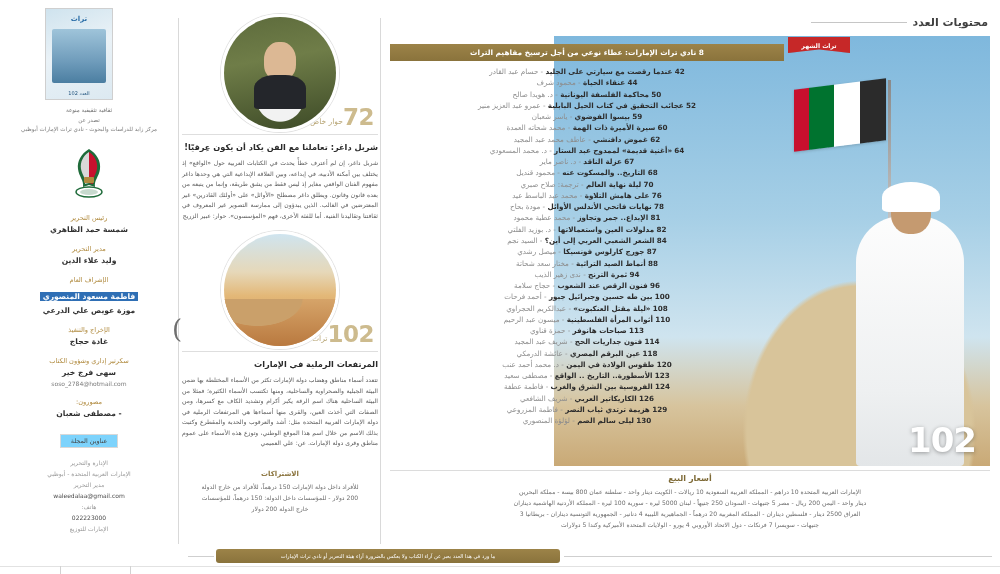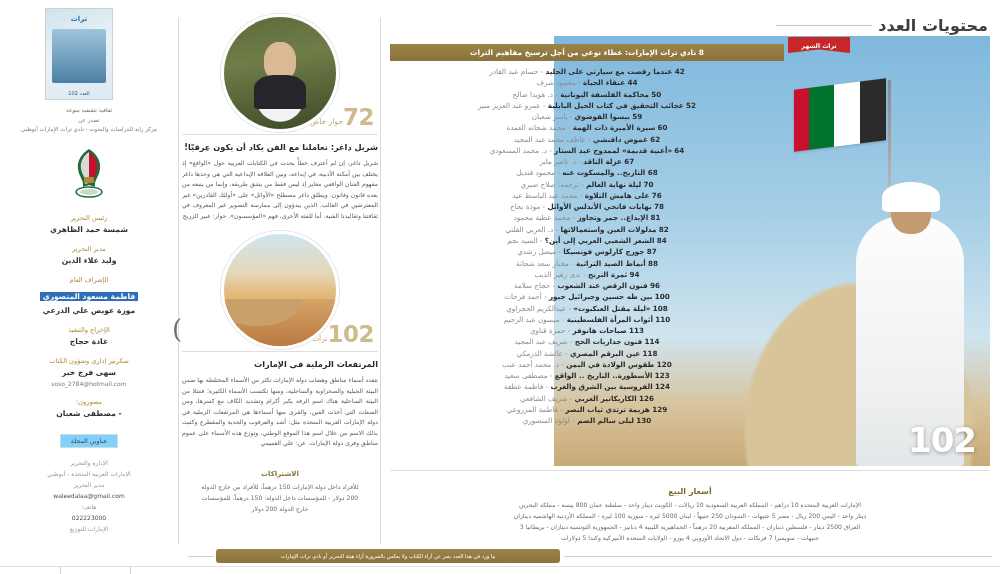--- a/index.html
+++ b/index.html
@@ -109,21 +109,21 @@
     line-height: 1.5; margin-bottom: 5px;
   }
   .body-text {
     font-size: 6.1px; color: #5a5a5a; text-align: justify; line-height: 1.72;
   }
 
   
   .contents { position:absolute; left: 384px; top: 0; width: 616px; height: 574px; }
 
   .ct-head { position:absolute; right: 12px; top: 16px; display:flex; align-items:center; gap:6px; }
-  .ct-head .t { font-size: 16px; color:#3f3f3f; font-weight: bold; }
+  .ct-head .t { font-size: 11px; color:#3f3f3f; font-weight: bold; }
   .ct-head .dash { width: 96px; height:1px; background:#c6c6c6; }
 
   .hero {
     position:absolute; left: 170px; right: 10px; top: 36px; height: 430px;
     background:
       radial-gradient(ellipse at 70% 92%, #d8c49a 0 26%, rgba(216,196,154,0) 27%),
       linear-gradient(180deg,#7fb8dd 0%, #a6cfe6 42%, #cfe4ef 70%, #d7c49d 86%, #c9a976 100%);
     overflow:hidden;
   }
   .hero .man {
@@ -174,21 +174,21 @@
   .toc-item {
     font-size: 7.2px; line-height: 1.565; color: #2d2d2d;
     white-space: nowrap; direction: rtl;
   }
   .toc-item .pg { color:#2d2d2d; font-weight: bold; }
   .toc-item .ti { color:#2d2d2d; font-weight: bold; }
   .toc-item .au { color:#8d8d8d; font-weight: normal; }
 
   .prices {
     position:absolute; left: 6px; right: 10px; top: 470px;
-    border-top: 1px solid #dcdcdc; padding-top: 16px; text-align:center;
+    border-top: 1px solid #dcdcdc; padding-top: 3px; text-align:center;
   }
   .prices h4 { font-size: 8px; color:#7e6a36; margin-bottom: 4px; font-weight:bold; }
   .prices p { font-size: 6.1px; color:#6d6d6d; line-height: 1.78; text-align:center; }
 
   .disclaimer {
     position:absolute; left: 216px; top: 549px; width: 344px; height: 14px;
     background: linear-gradient(180deg,#9c8348 0%, #8a733c 100%);
     border-radius: 3px; color:#ffffff; font-size: 5.2px;
     display:flex; align-items:center; justify-content:center; padding: 0 6px;
   }
@@ -346,21 +346,21 @@
         <div class="toc-item"><span class="pg">59</span> <span class="ti">بيسوا الفوضوي</span> <span class="au">- ياسر شعبان</span></div>
         <div class="toc-item"><span class="pg">60</span> <span class="ti">سيرة الأميرة ذات الهمة</span> <span class="au">- محمد شحاته العمدة</span></div>
         <div class="toc-item"><span class="pg">62</span> <span class="ti">غموض دافنشي</span> <span class="au">- عاطف محمد عبد المجيد</span></div>
         <div class="toc-item"><span class="pg">64</span> <span class="ti">«أغنية قديمة» لممدوح عبد الستار</span> <span class="au">- د. محمد المسعودي</span></div>
         <div class="toc-item"><span class="pg">67</span> <span class="ti">عزلة الناقد</span> <span class="au">- د. ناصر ماير</span></div>
         <div class="toc-item"><span class="pg">68</span> <span class="ti">التاريخ.. والمسكوت عنه</span> <span class="au">- محمود قنديل</span></div>
         <div class="toc-item"><span class="pg">70</span> <span class="ti">ليلة نهاية العالم</span> <span class="au">- ترجمة: صلاح صبري</span></div>
         <div class="toc-item"><span class="pg">76</span> <span class="ti">على هامش التلاوة</span> <span class="au">- محمد عبد الباسط عيد</span></div>
         <div class="toc-item"><span class="pg">78</span> <span class="ti">نهايات فاتحي الأندلس الأوائل</span> <span class="au">- مودة بحاح</span></div>
         <div class="toc-item"><span class="pg">81</span> <span class="ti">الإبداع.. جمر وتجاوز</span> <span class="au">- محمد عطية محمود</span></div>
-        <div class="toc-item"><span class="pg">82</span> <span class="ti">مدلولات العين واستعمالاتها</span> <span class="au">- د. العربي الفلتي</span></div>
+        <div class="toc-item"><span class="pg">82</span> <span class="ti">مدلولات العين واستعمالاتها</span> <span class="au">- د. بوزيد الفلتي</span></div>
         <div class="toc-item"><span class="pg">84</span> <span class="ti">الشعر الشعبي العربي إلى أين؟</span> <span class="au">- السيد نجم</span></div>
         <div class="toc-item"><span class="pg">87</span> <span class="ti">جورج كارلوس فونسيكا</span> <span class="au">- ميصل رشدي</span></div>
         <div class="toc-item"><span class="pg">88</span> <span class="ti">أنماط الصيد التراثية</span> <span class="au">- مختار سعد شحاتة</span></div>
         <div class="toc-item"><span class="pg">94</span> <span class="ti">ثمرة الترنج</span> <span class="au">- ندى زهير الذيب</span></div>
         <div class="toc-item"><span class="pg">96</span> <span class="ti">فنون الرقص عند الشعوب</span> <span class="au">- حجاج سلامة</span></div>
         <div class="toc-item"><span class="pg">100</span> <span class="ti">بين طه حسين وجبرائيل جبور</span> <span class="au">- أحمد فرحات</span></div>
         <div class="toc-item"><span class="pg">108</span> <span class="ti">«ليلة مقتل العنكبوت»</span> <span class="au">- عبدالكريم الحجراوي</span></div>
         <div class="toc-item"><span class="pg">110</span> <span class="ti">أثواب المرأة الفلسطينية</span> <span class="au">- ميسون عبد الرحيم</span></div>
         <div class="toc-item"><span class="pg">113</span> <span class="ti">صباحات هانوفر</span> <span class="au">- حمزة قناوي</span></div>
         <div class="toc-item"><span class="pg">114</span> <span class="ti">فنون جداريات الحج</span> <span class="au">- شريف عبد المجيد</span></div>

